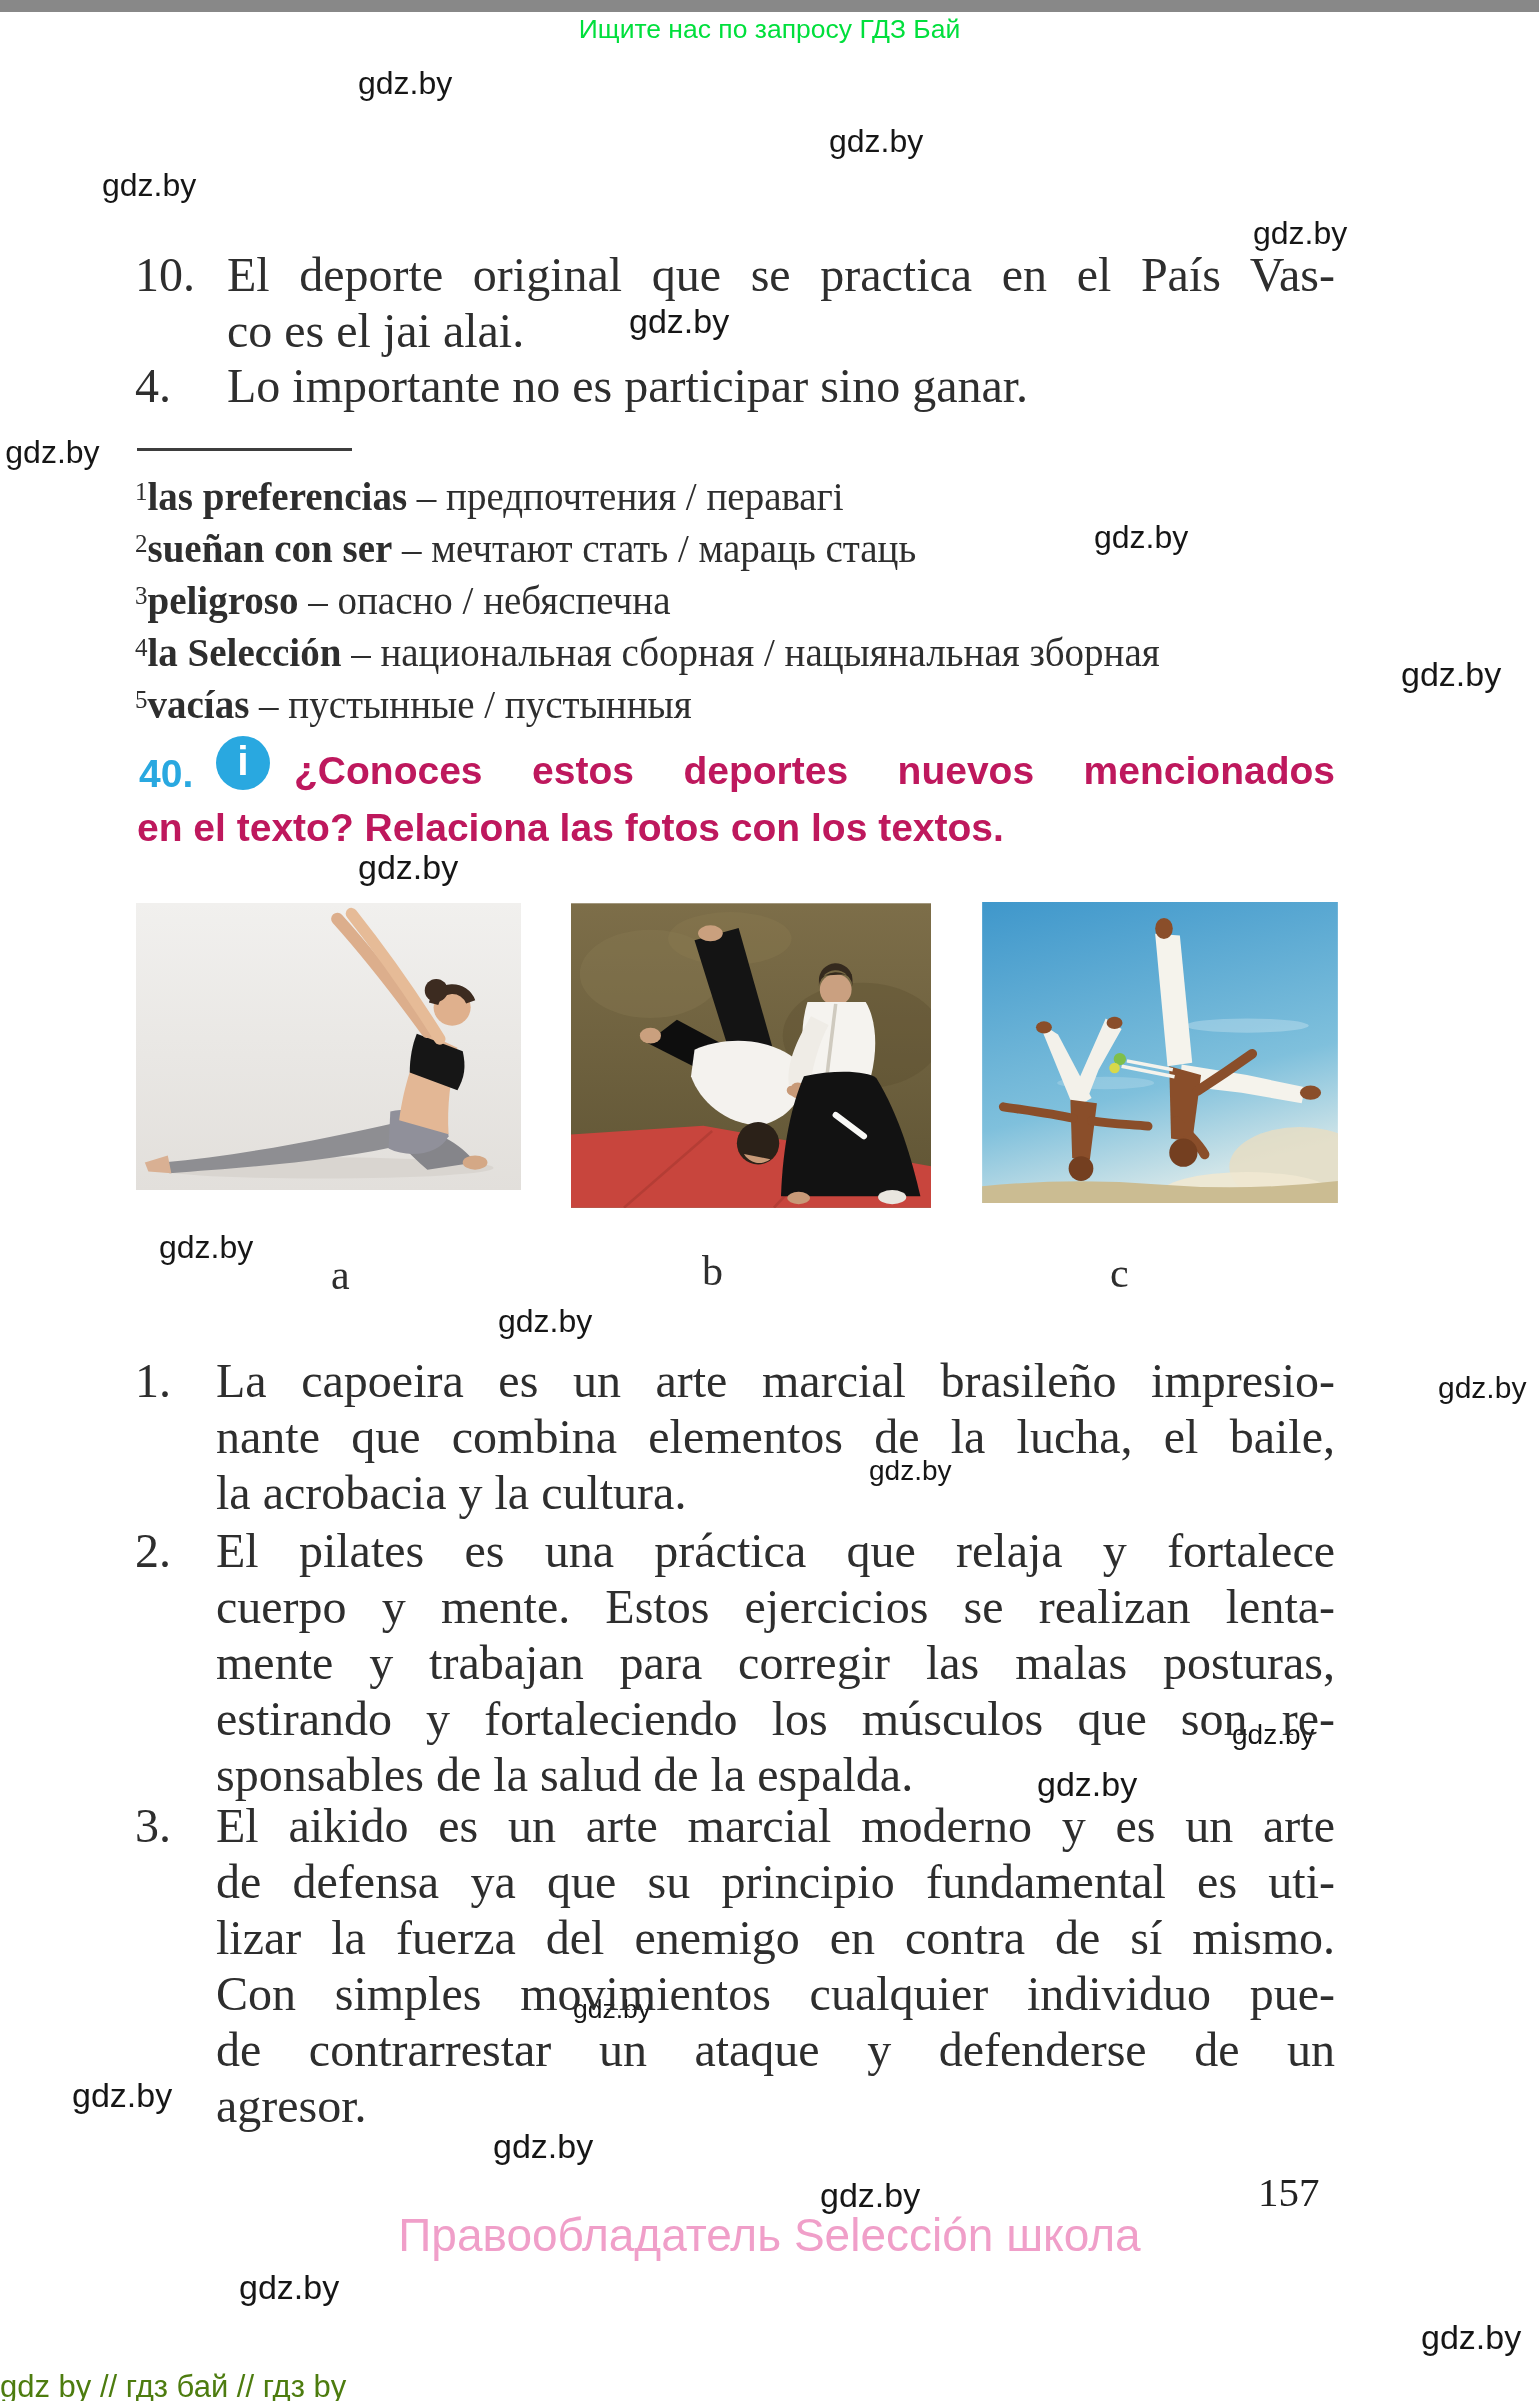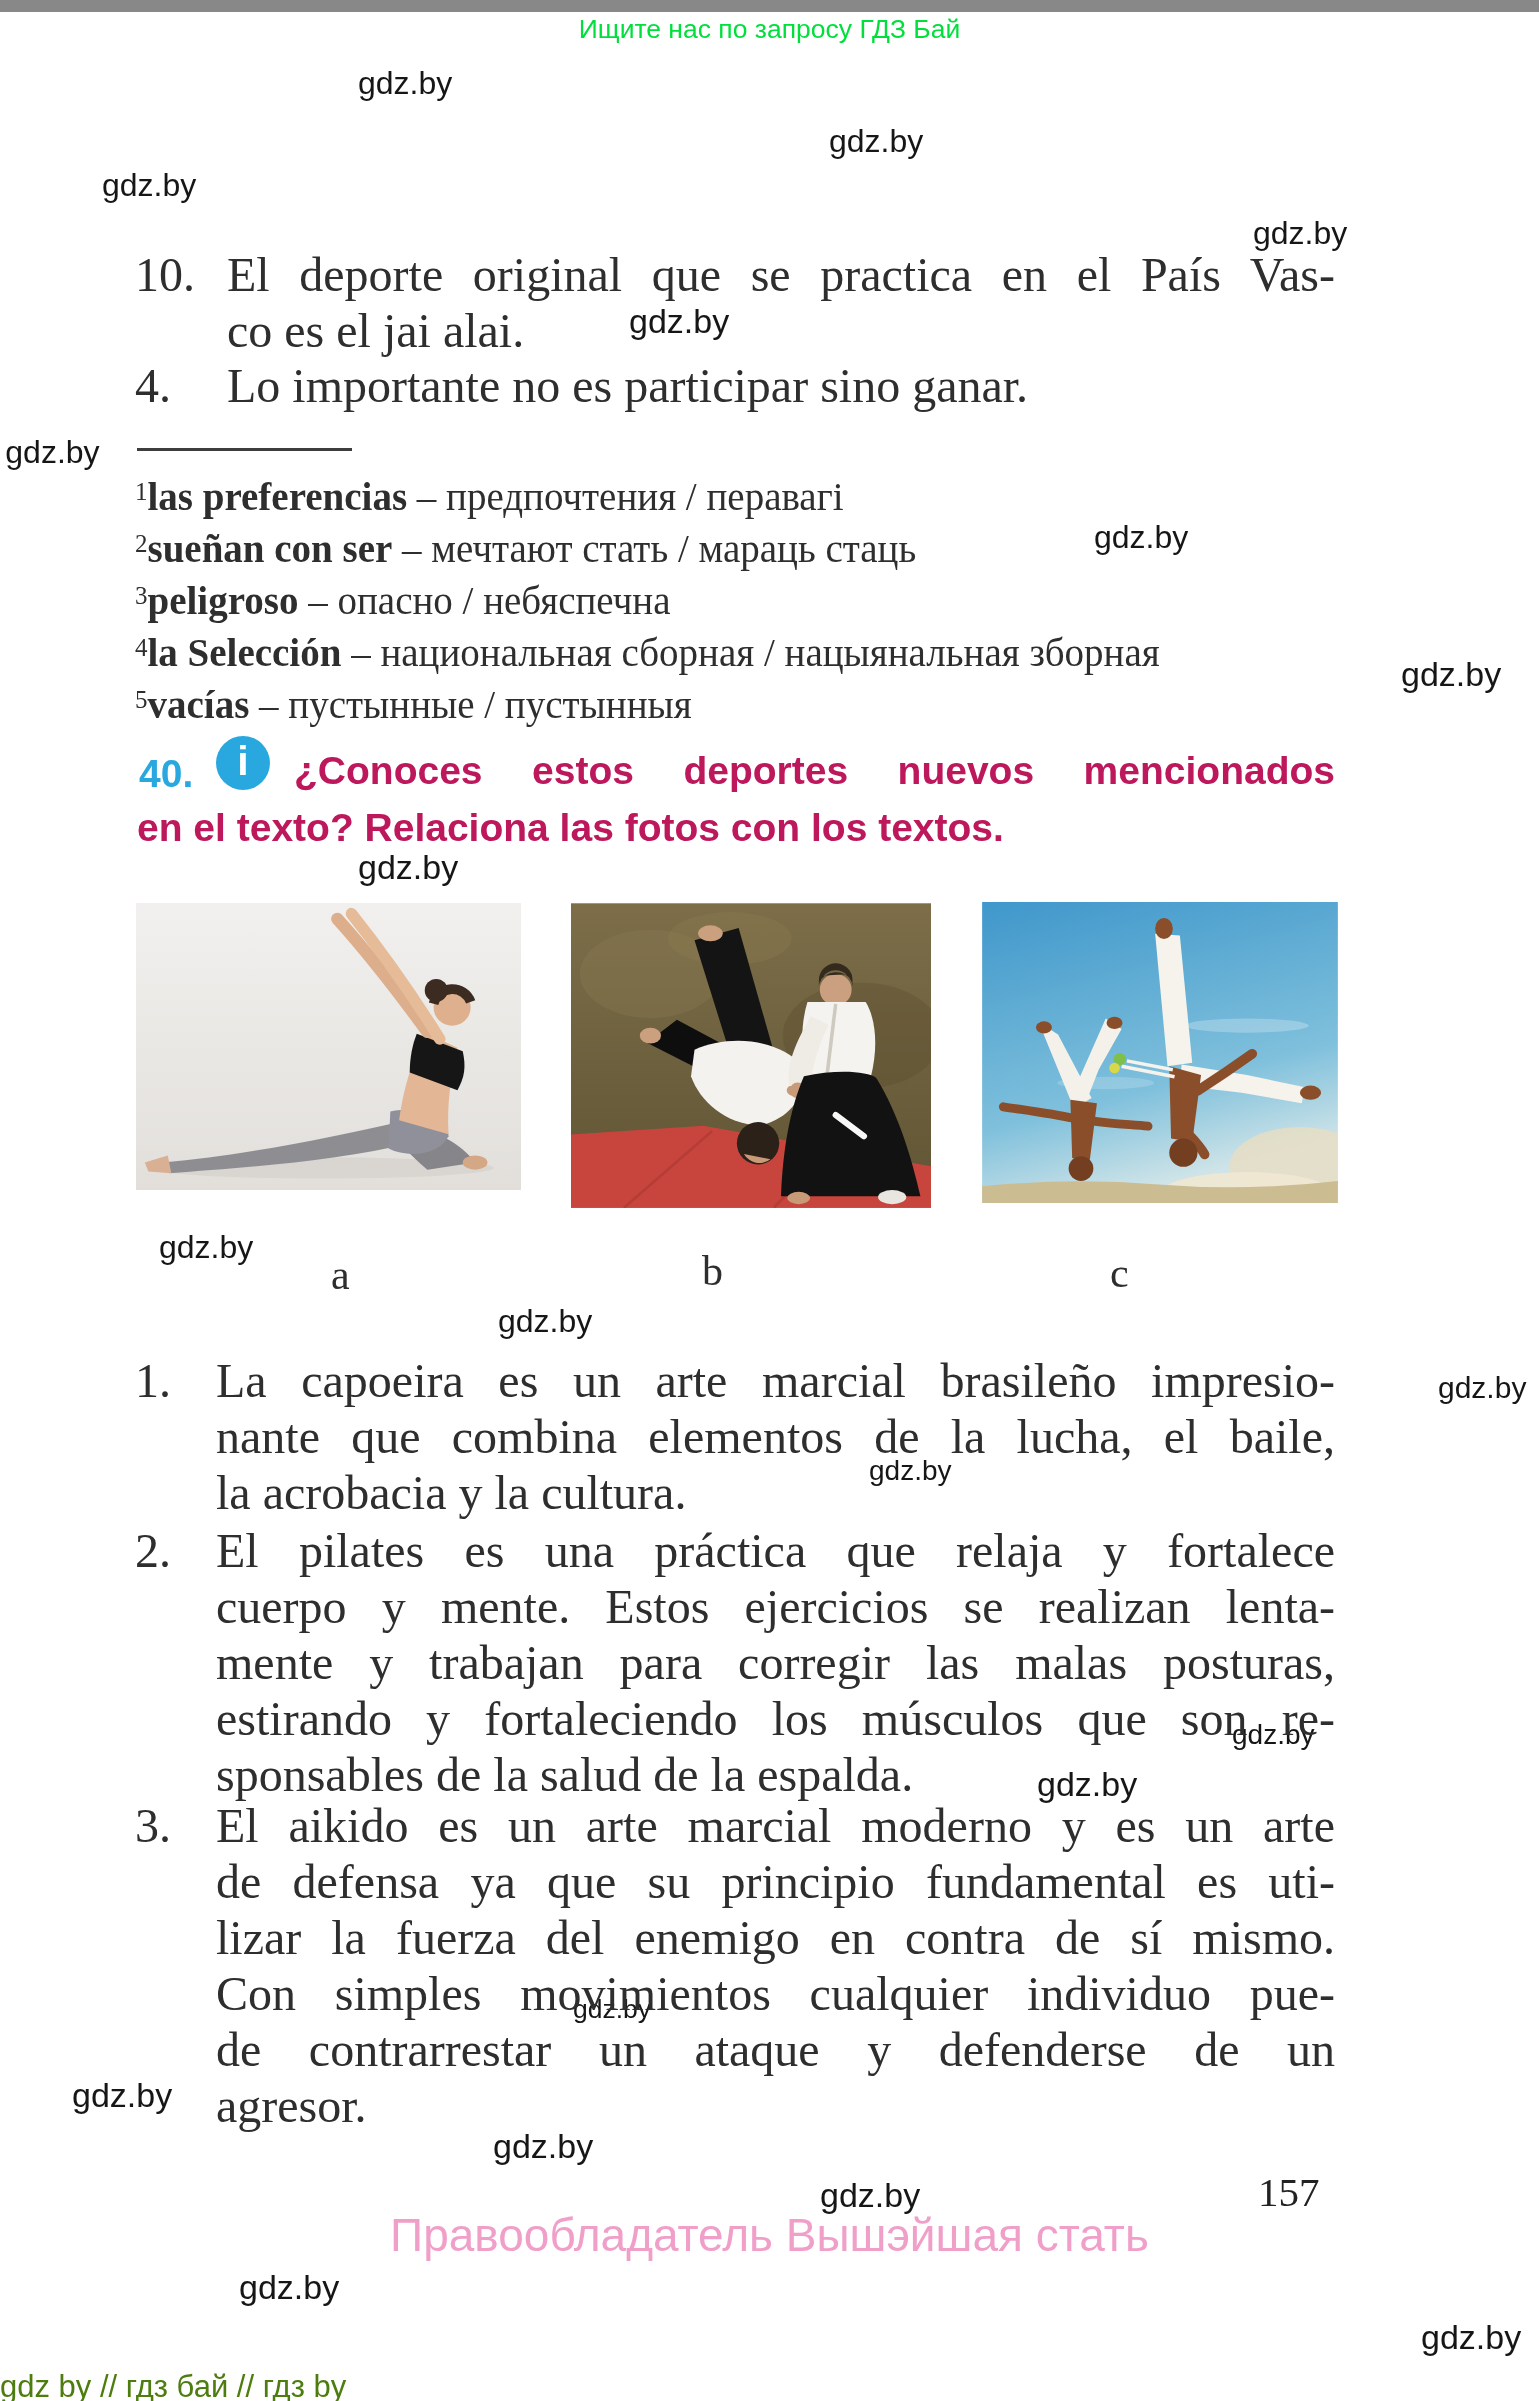--- a/index.html
+++ b/index.html
@@ -244,17 +244,17 @@
     <span class="num">3.</span>
     <div class="d-line j">El aikido es un arte marcial moderno y es un arte</div>
     <div class="d-line j">de defensa ya que su principio fundamental es uti-</div>
     <div class="d-line j">lizar la fuerza del enemigo en contra de sí mismo.</div>
     <div class="d-line j">Con simples movimientos cualquier individuo pue-</div>
     <div class="d-line j">de contrarrestar un ataque y defenderse de un</div>
     <div class="d-line">agresor.</div>
   </div>
 
   <span class="page-number">157</span>
-  <div class="footer-pink">Правообладатель Вышэйшая стать</div>
+  <div class="footer-pink">Правообладатель Selección школа</div>
   <div class="bottom-links">gdz by  //  гдз бай  //  гдз by</div>
 
 </div>
 
 
 </body></html>

